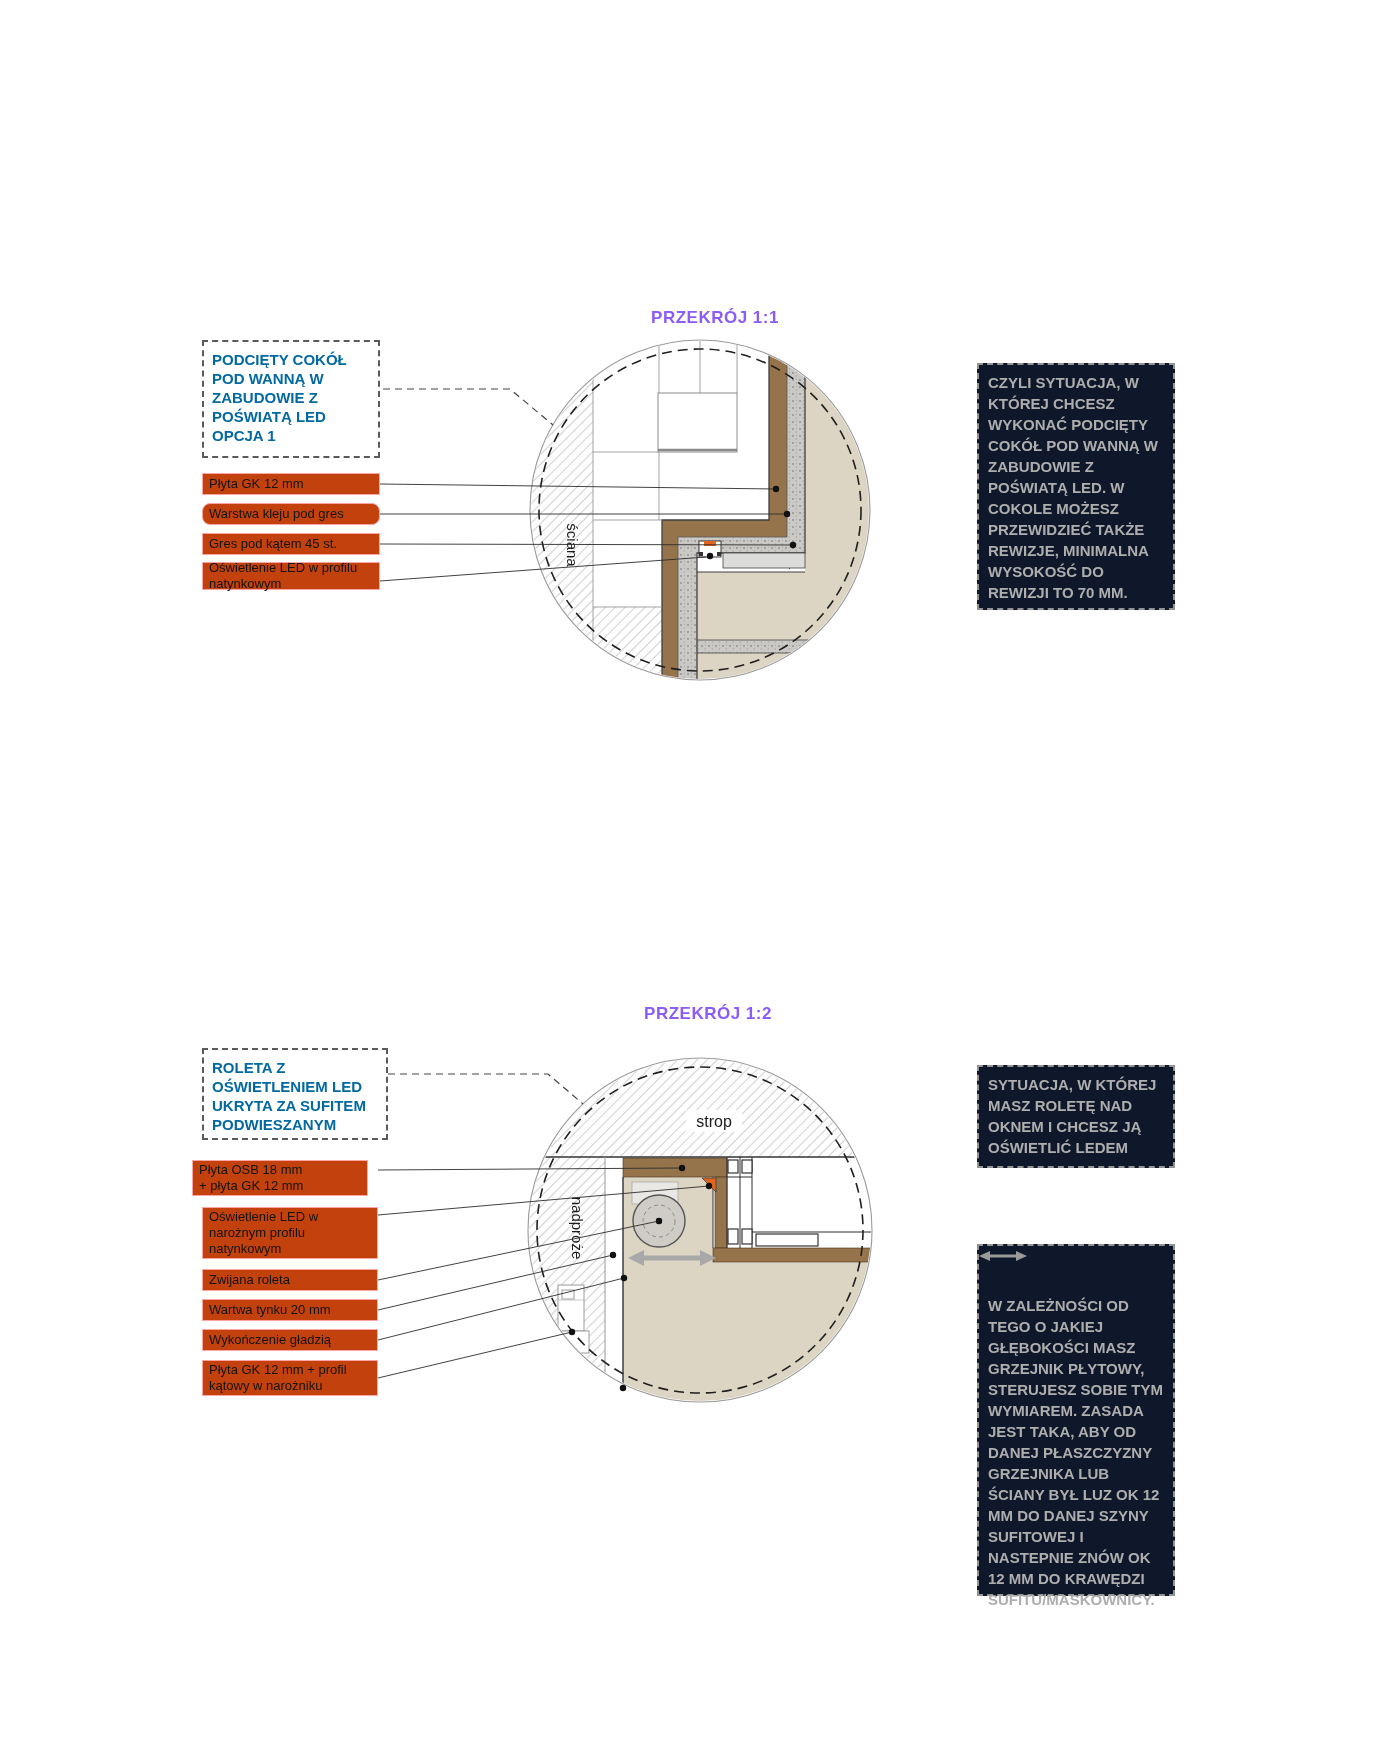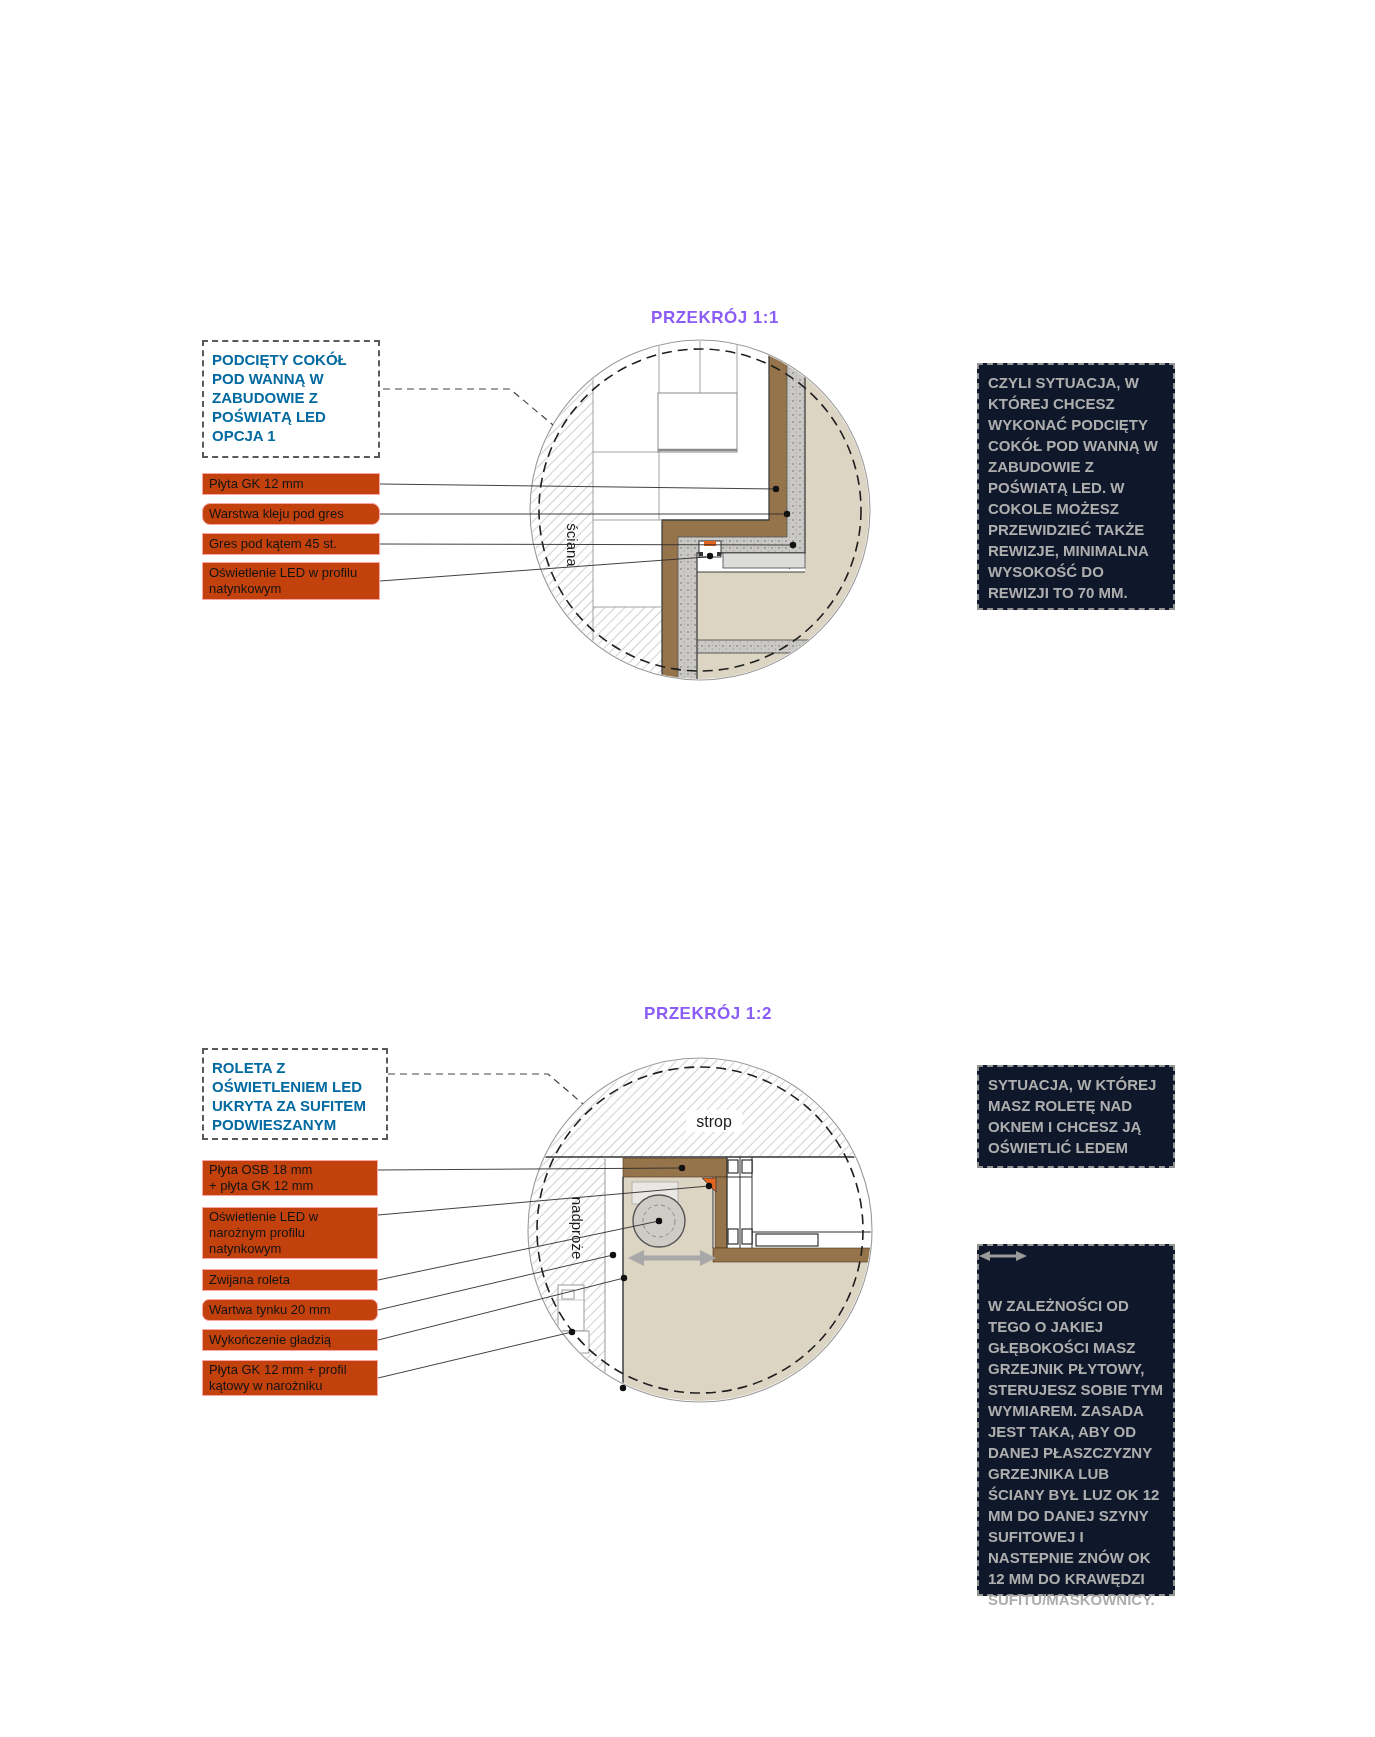--- a/index.html
+++ b/index.html
@@ -189,21 +189,21 @@
 
   <div class="abs callout" style="left:202px;top:340px;width:178px;height:118px;">PODCIĘTY COKÓŁ
 POD WANNĄ W
 ZABUDOWIE Z
 POŚWIATĄ LED
 OPCJA 1</div>
 
   <div class="abs lblbox" style="left:202px;top:473px;width:178px;height:22px;">Płyta GK 12 mm</div>
   <div class="abs lblbox" style="left:202px;top:503px;width:178px;height:22px;border-radius:8px;">Warstwa kleju pod gres</div>
   <div class="abs lblbox" style="left:202px;top:533px;width:178px;height:22px;">Gres pod kątem 45 st.</div>
-  <div class="abs lblbox" style="left:202px;top:562px;width:178px;height:38px;">Oświetlenie LED w profilu
+  <div class="abs lblbox" style="left:202px;top:562px;width:178px;height:28px;">Oświetlenie LED w profilu
 natynkowym</div>
 
   <div class="abs note" style="left:977px;top:363px;width:198px;height:247px;">CZYLI SYTUACJA, W
 KTÓREJ CHCESZ
 WYKONAĆ PODCIĘTY
 COKÓŁ POD WANNĄ W
 ZABUDOWIE Z
 POŚWIATĄ LED. W
 COKOLE MOŻESZ
 PRZEWIDZIEĆ TAKŻE
@@ -211,27 +211,27 @@
 WYSOKOŚĆ DO
 REWIZJI TO 70 MM.</div>
 
   <div class="abs sec-title" style="left:533px;top:1004px;width:350px;">PRZEKRÓJ 1:2</div>
 
   <div class="abs callout" style="left:202px;top:1048px;width:186px;height:92px;">ROLETA Z
 OŚWIETLENIEM LED
 UKRYTA ZA SUFITEM
 PODWIESZANYM</div>
 
-  <div class="abs lblbox" style="left:202px;top:1160px;width:176px;height:36px;">Płyta OSB 18 mm
+  <div class="abs lblbox" style="left:192px;top:1160px;width:176px;height:36px;">Płyta OSB 18 mm
 + płyta GK 12 mm</div>
   <div class="abs lblbox" style="left:202px;top:1207px;width:176px;height:52px;">Oświetlenie LED w
 narożnym profilu
 natynkowym</div>
   <div class="abs lblbox" style="left:202px;top:1269px;width:176px;height:22px;">Zwijana roleta</div>
-  <div class="abs lblbox" style="left:202px;top:1299px;width:176px;height:22px;border-radius:7px;">Wartwa tynku 20 mm</div>
+  <div class="abs lblbox" style="left:202px;top:1299px;width:176px;height:22px;">Wartwa tynku 20 mm</div>
   <div class="abs lblbox" style="left:202px;top:1329px;width:176px;height:22px;">Wykończenie gładzią</div>
   <div class="abs lblbox" style="left:202px;top:1360px;width:176px;height:36px;">Płyta GK 12 mm + profil
 kątowy w narożniku</div>
 
   <div class="abs note" style="left:977px;top:1065px;width:198px;height:103px;">SYTUACJA, W KTÓREJ
 MASZ ROLETĘ NAD
 OKNEM I CHCESZ JĄ
 OŚWIETLIĆ LEDEM</div>
 
   <div class="abs note" style="left:977px;top:1244px;width:198px;height:352px;">

